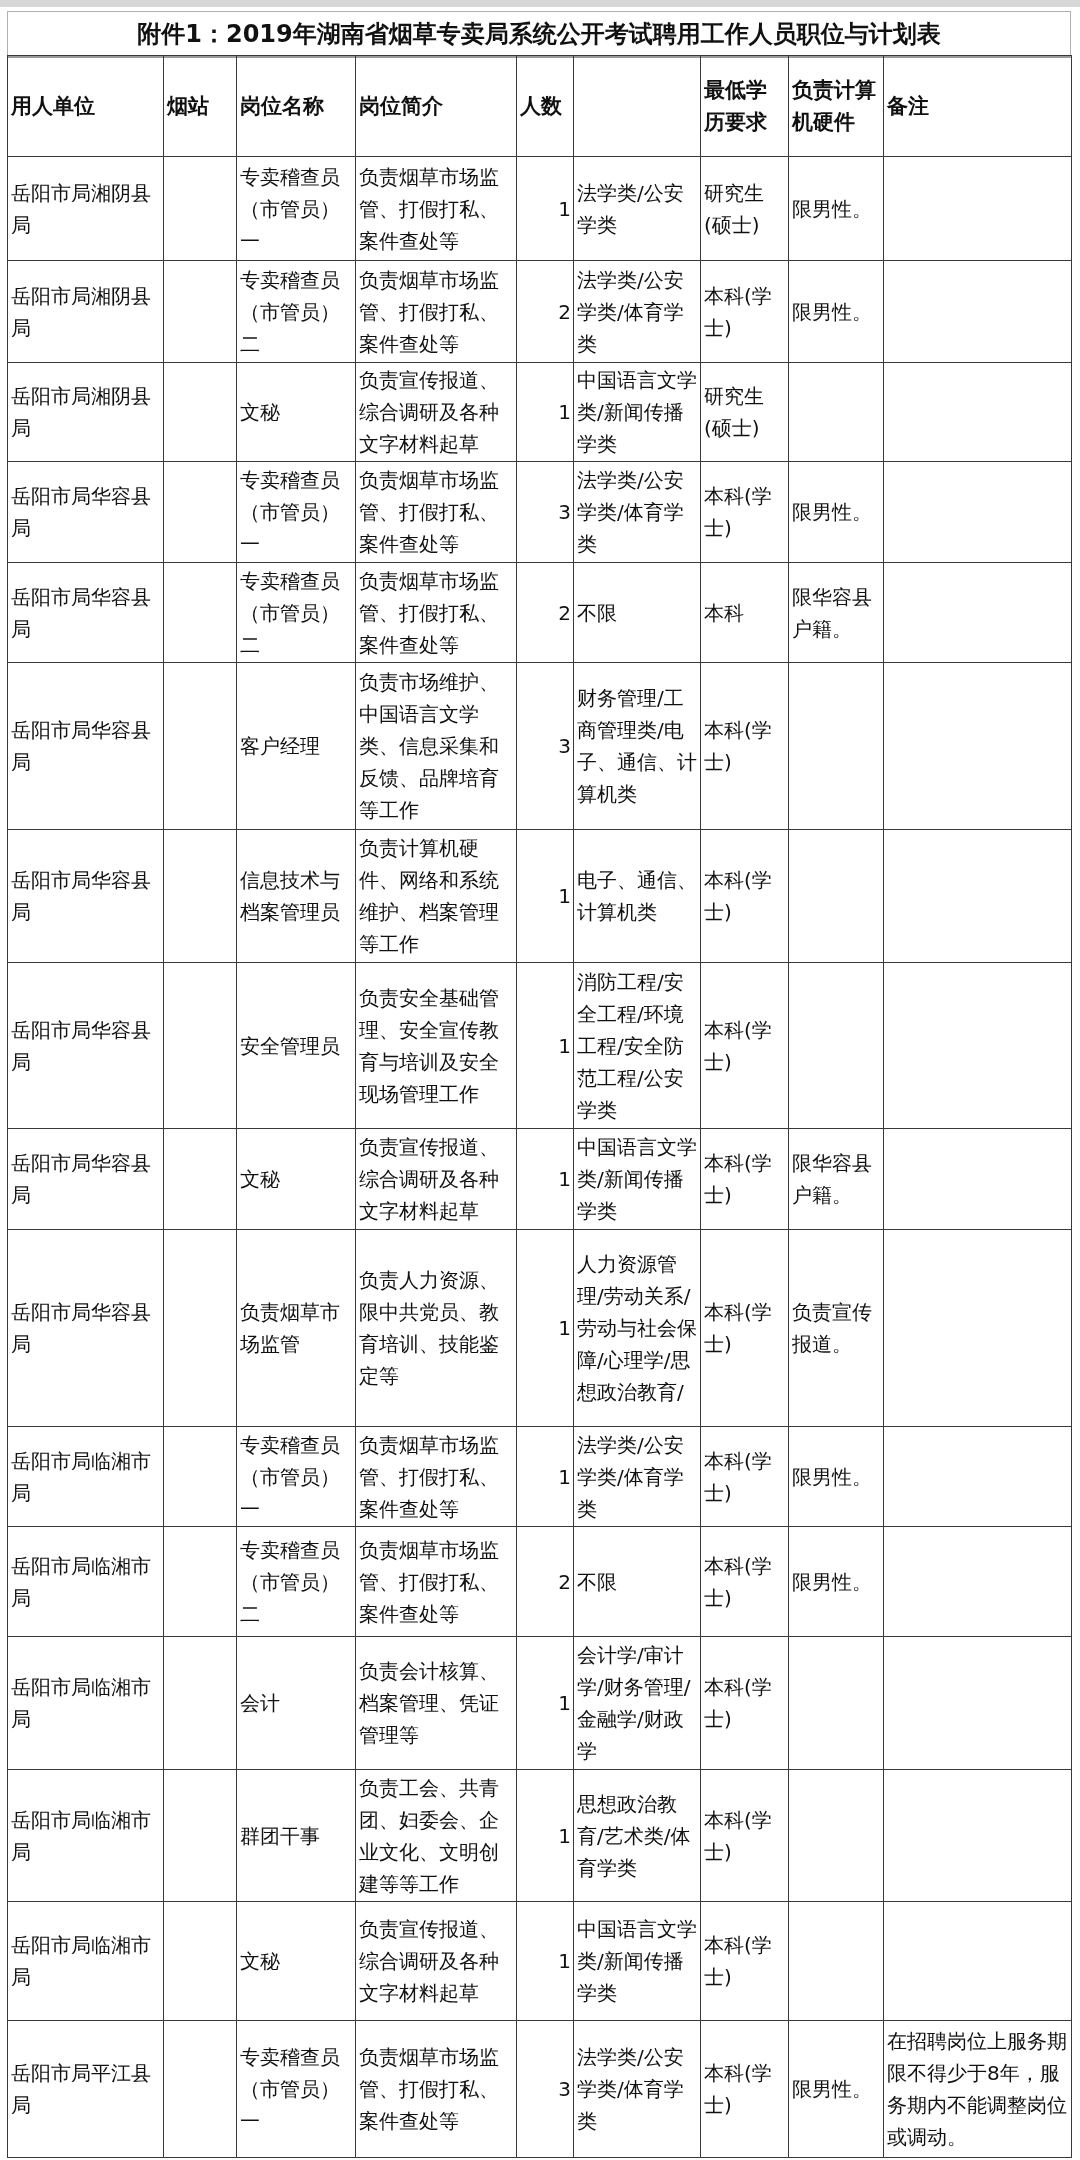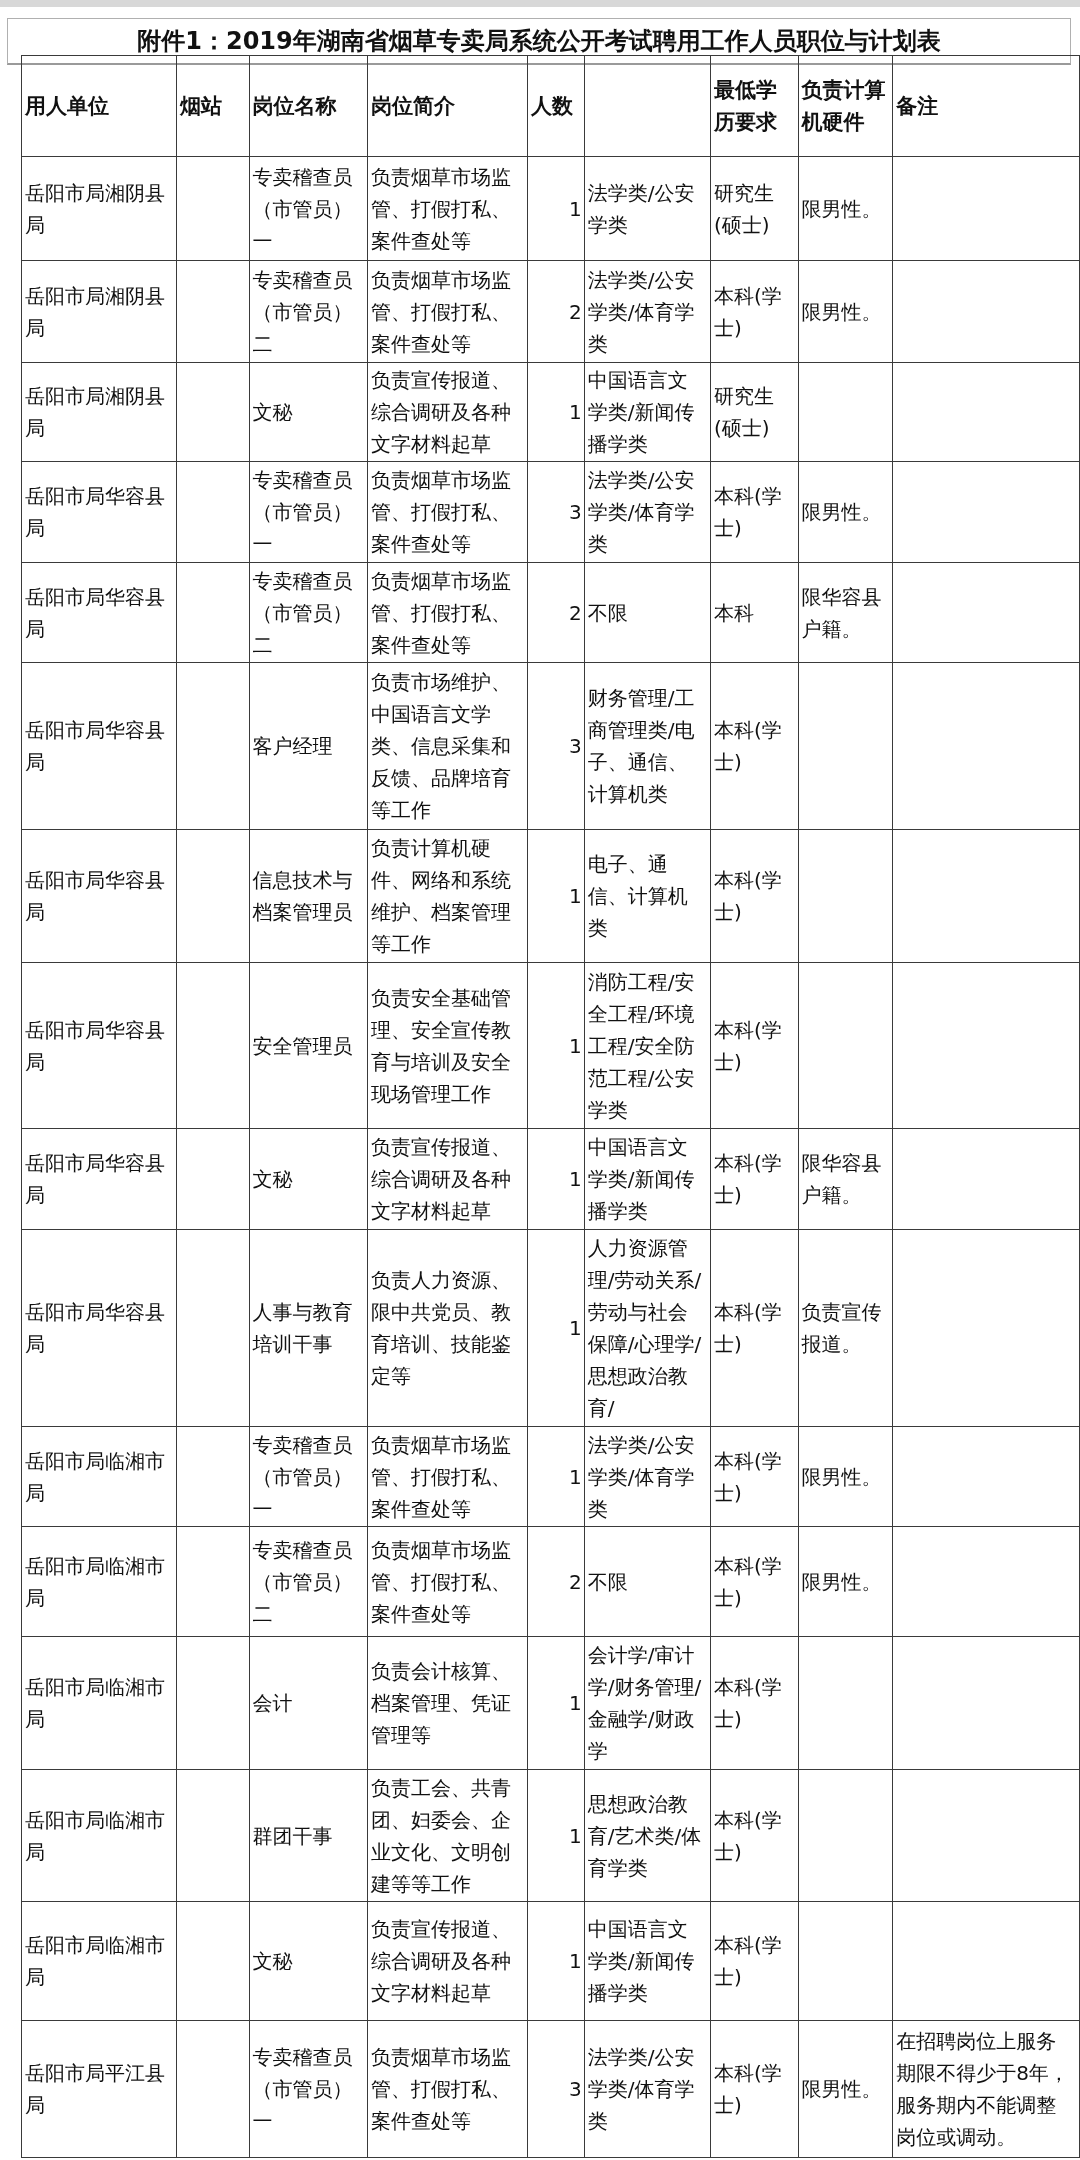--- a/index.html
+++ b/index.html
@@ -5,28 +5,28 @@
   html, body { margin: 0; padding: 0; }
   body {
     width: 1080px; height: 2160px; overflow: hidden;
     background: #ffffff;
     font-family: "DejaVu Sans", "Liberation Sans", sans-serif;
     color: #111;
     position: relative;
   }
   .topbar { position: absolute; left: 0; top: 0; width: 1080px; height: 7px; background: #d8d8d8; }
   .title {
-    position: absolute; left: 7px; top: 18px; width: 1064px; height: 47px;
+    position: absolute; left: 7px; top: 11px; width: 1064px; height: 47px;
     border: 1px solid #b0b0b0; border-bottom: 2px solid #9a9a9a;
     box-sizing: border-box;
     display: flex; align-items: center; justify-content: center;
     font-weight: bold; font-size: 24px; letter-spacing: 0px; color: #111;
   }
   table.grid {
-    position: absolute; left: 21px; top: 55px;
+    position: absolute; left: 7px; top: 55px;
     border-collapse: collapse; table-layout: fixed;
   }
   table.grid td, table.grid th {
     border: 1.5px solid #3a3a3a;
     padding: 0 3px;
     vertical-align: middle;
     font-size: 20px; line-height: 32px;
     text-align: left; font-weight: normal;
     word-break: break-all; overflow: hidden;
   }
@@ -160,21 +160,21 @@
         <td>负责宣传报道、综合调研及各种文字材料起草</td>
         <td class="num">1</td>
         <td>中国语言文学类/新闻传播学类</td>
         <td>本科(学士)</td>
         <td>限华容县户籍。</td>
         <td></td>
       </tr>
       <tr style="height: 197px;">
         <td>岳阳市局华容县局</td>
         <td></td>
-        <td>人事与教育培训干事</td>
+        <td>负责烟草市场监管</td>
         <td>负责人力资源、限中共党员、教育培训、技能鉴定等</td>
         <td class="num">1</td>
         <td>人力资源管理/劳动关系/劳动与社会保障/心理学/思想政治教育/</td>
         <td>本科(学士)</td>
         <td>负责宣传报道。</td>
         <td></td>
       </tr>
       <tr style="height: 100px;">
         <td>岳阳市局临湘市局</td>
         <td></td>

